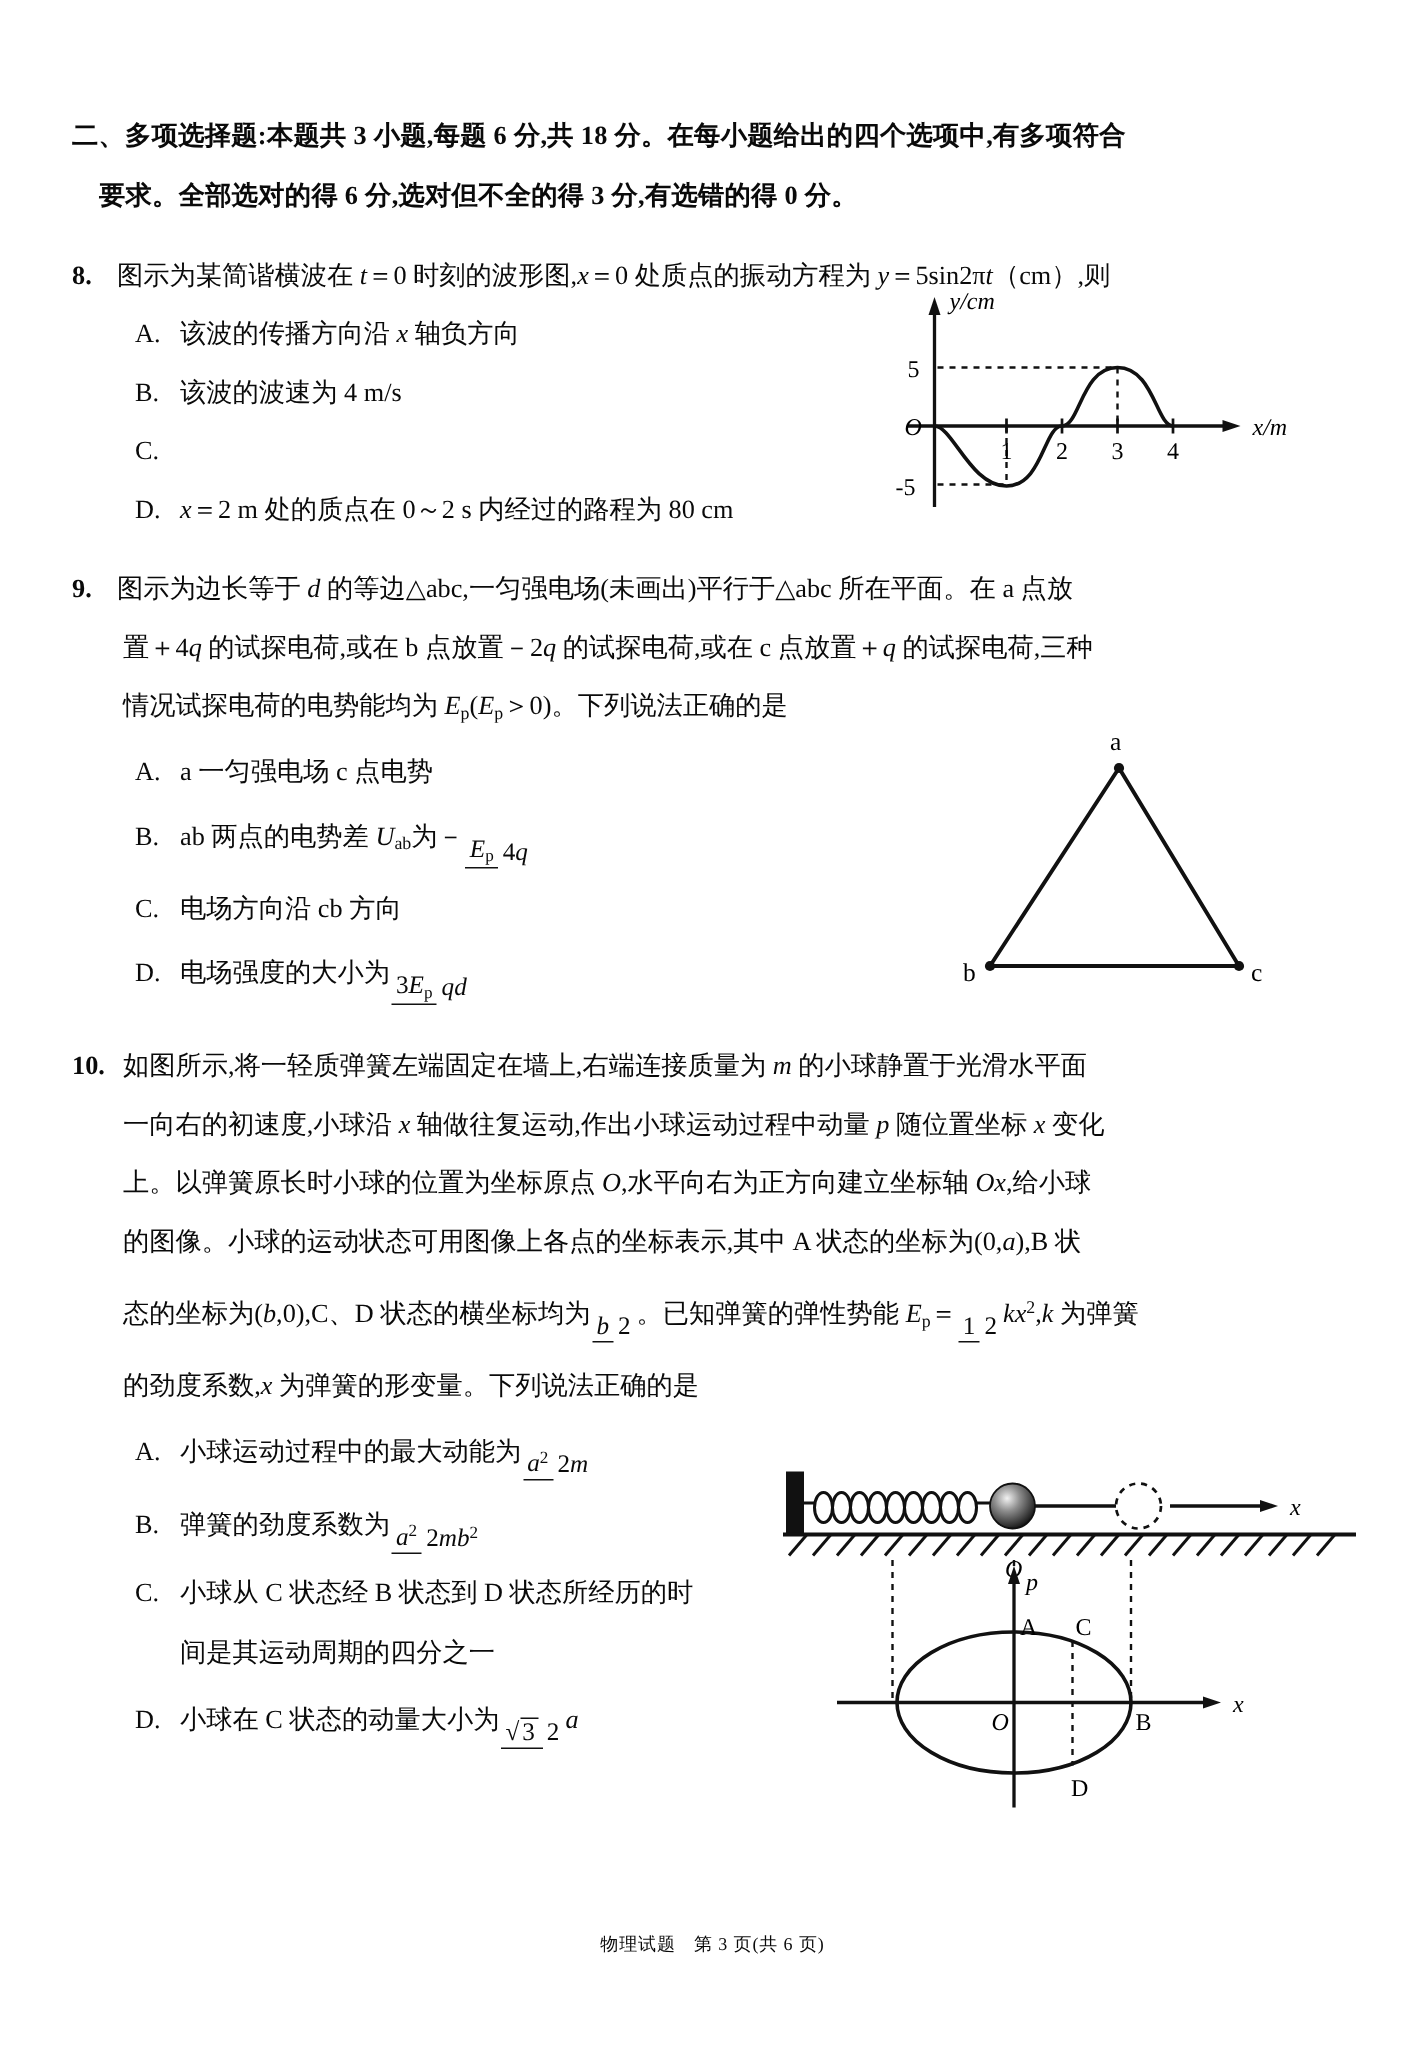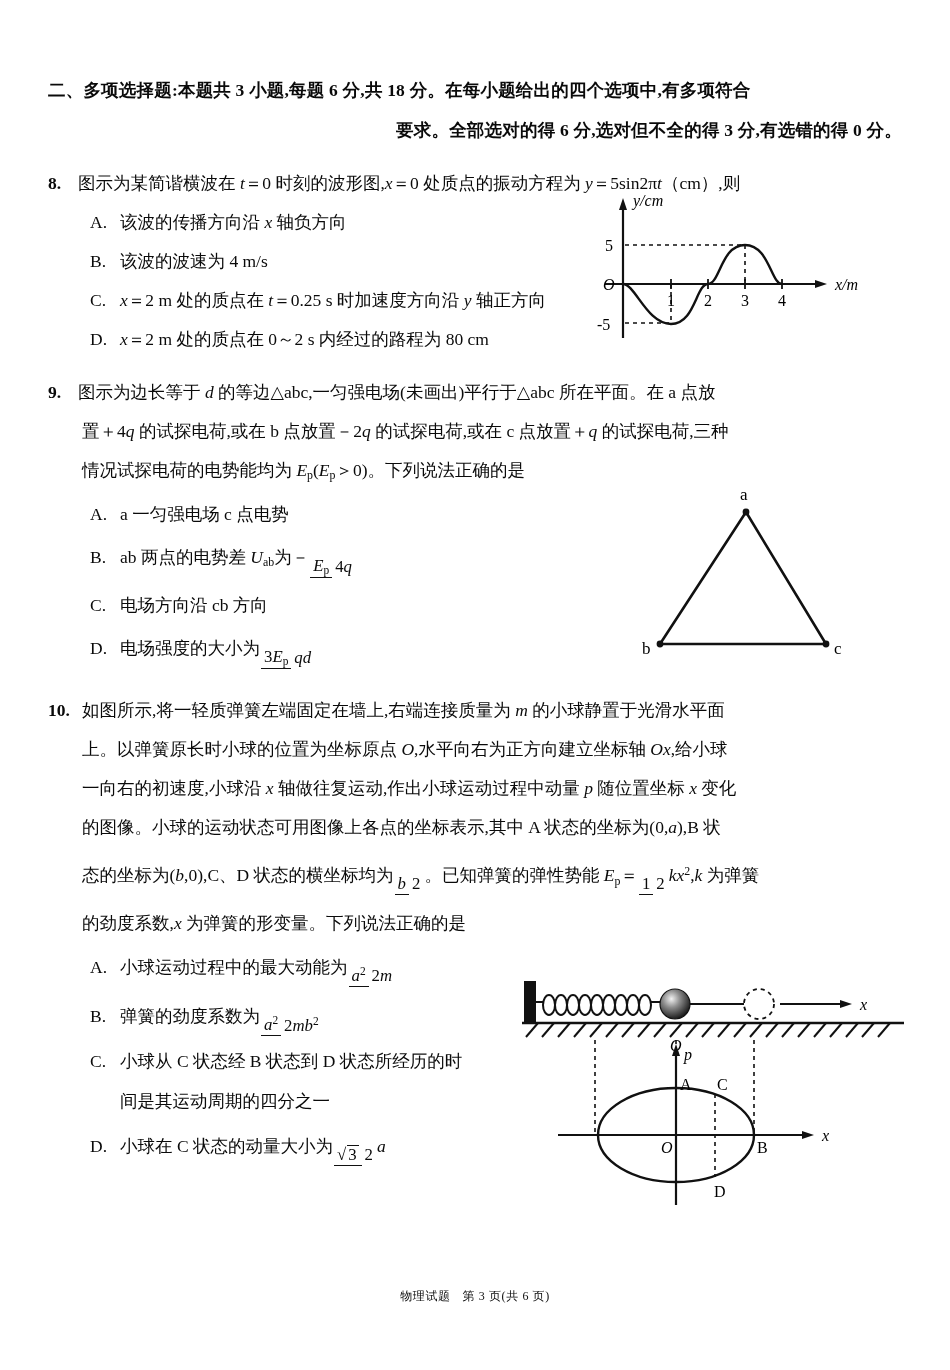--- a/index.html
+++ b/index.html
@@ -20,21 +20,21 @@
     padding: 70px 48px 0 48px;
   }
 
   
   .section-head {
     font-weight: bold;
     font-size: 17.5px;
     line-height: 40px;
     letter-spacing: 0.2px;
   }
-  .section-head .l2 { display: block; margin-left: 18px; text-align: right; }
+  .section-head .l2 { display: block; margin-left: 18px; }
 
   
   .q { position: relative; margin-top: 14px; }
   .q-stem {
     font-size: 17.5px;
     line-height: 39px;
     text-indent: 0;
   }
   .q-num {
     font-weight: bold;
@@ -115,21 +115,20 @@
     <div class="opt">
       <span class="opt-label">A.</span>
       <span class="opt-body">该波的传播方向沿 <span class="it">x</span> 轴负方向</span>
     </div>
     <div class="opt">
       <span class="opt-label">B.</span>
       <span class="opt-body">该波的波速为 4 m/s</span>
     </div>
     <div class="opt">
       <span class="opt-label">C.</span>
-      <span class="opt-body"><span class="it">x</span>＝2 m 处的质点在 <span class="it">t</span>＝0.25 s 时加速度方向沿 <span class="it">y</span> 轴正方向</span>
     </div>
     <div class="opt">
       <span class="opt-label">D.</span>
       <span class="opt-body"><span class="it">x</span>＝2 m 处的质点在 0～2 s 内经过的路程为 80 cm</span>
     </div>
   </div>
 
   <div class="q">
     <div class="q-stem">
       <span class="q-num">9.</span><span>图示为边长等于 <span class="it">d</span> 的等边△abc,一匀强电场(未画出)平行于△abc 所在平面。在 a 点放</span>
@@ -157,22 +156,22 @@
       <span class="opt-body">电场强度的大小为<span class="frac">
             <span class="num">3<span class="it">E</span><span class="sub">p</span></span>
             <span class="den"><span class="it">qd</span></span>
           </span></span>
     </div>
   </div>
 
   <div class="q" style="margin-top:20px;">
     <div class="q-stem">
       <span class="q-num wide">10.</span><span>如图所示,将一轻质弹簧左端固定在墙上,右端连接质量为 <span class="it">m</span> 的小球静置于光滑水平面</span>
+      <span class="stem-line">一向右的初速度,小球沿 <span class="it">x</span> 轴做往复运动,作出小球运动过程中动量 <span class="it">p</span> 随位置坐标 <span class="it">x</span> 变化</span>
       <span class="stem-line">上。以弹簧原长时小球的位置为坐标原点 <span class="it">O</span>,水平向右为正方向建立坐标轴 <span class="it">Ox</span>,给小球</span>
-      <span class="stem-line">一向右的初速度,小球沿 <span class="it">x</span> 轴做往复运动,作出小球运动过程中动量 <span class="it">p</span> 随位置坐标 <span class="it">x</span> 变化</span>
       <span class="stem-line">的图像。小球的运动状态可用图像上各点的坐标表示,其中 A 状态的坐标为(0,<span class="it">a</span>),B 状</span>
       <span class="stem-line" style="line-height:48px;display:block;">态的坐标为(<span class="it">b</span>,0),C、D 状态的横坐标均为<span class="frac">
             <span class="num"><span class="it">b</span></span>
             <span class="den">2</span>
           </span>。已知弹簧的弹性势能 <span class="it">E</span><span class="sub">p</span>＝<span class="frac">
             <span class="num">1</span>
             <span class="den">2</span>
           </span><span class="it">kx</span><span class="sup">2</span>,<span class="it">k</span> 为弹簧</span>
       <span class="stem-line">的劲度系数,<span class="it">x</span> 为弹簧的形变量。下列说法正确的是</span>
     </div>

